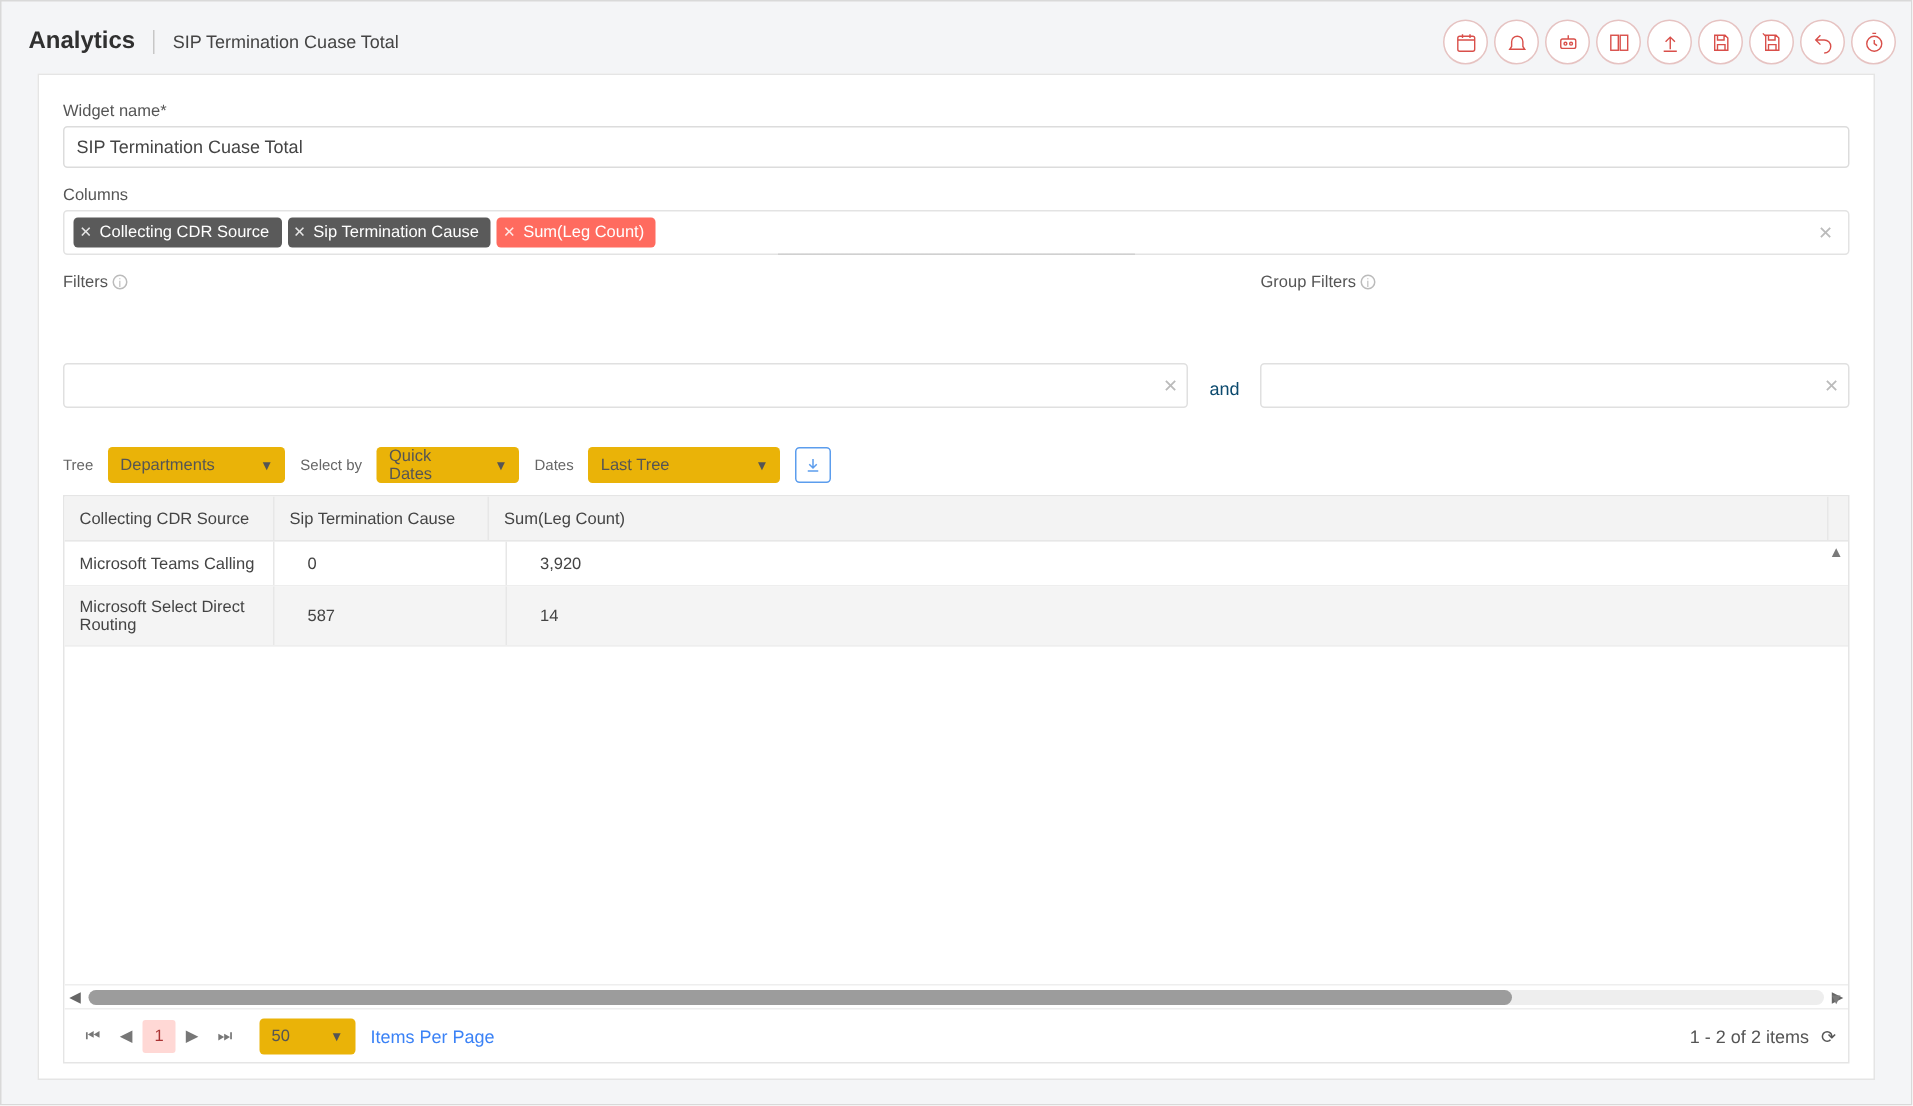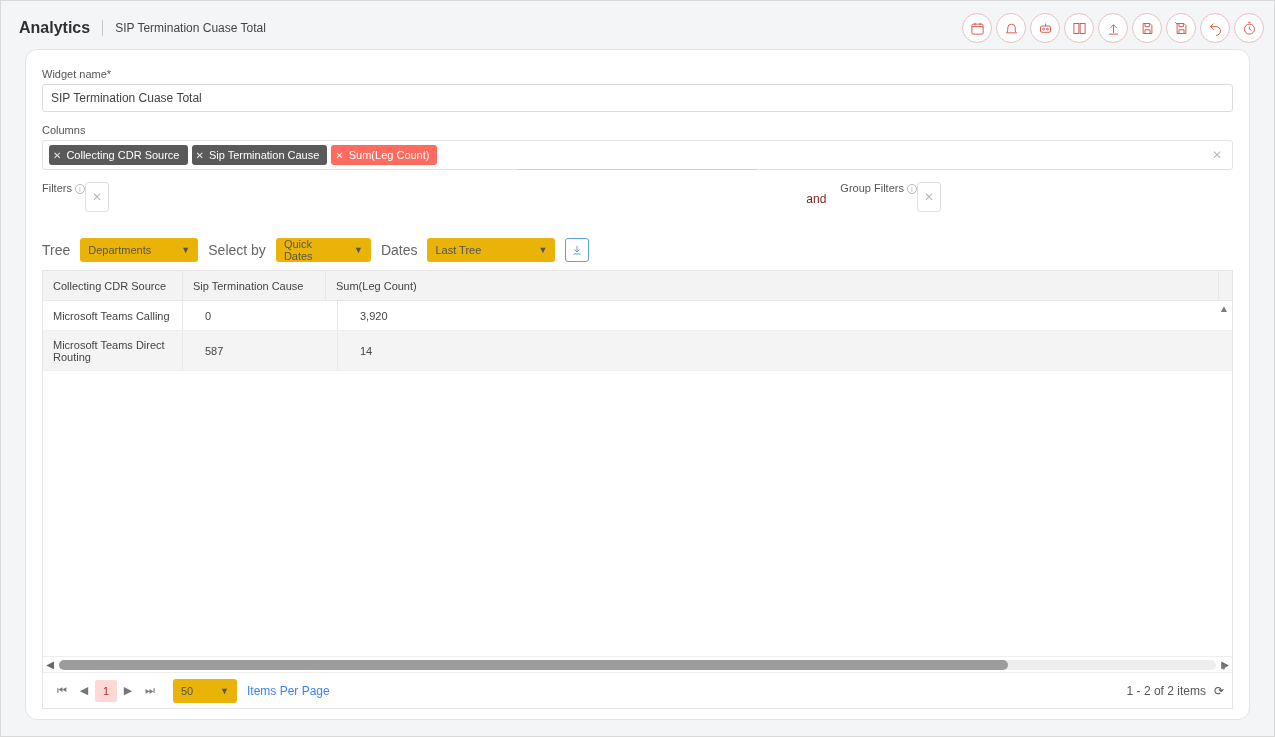--- a/index.html
+++ b/index.html
@@ -51,21 +51,21 @@
     color: #d94f4a;
   }
   .circle-btn svg { width: 15px; height: 15px; stroke: #d94f4a; fill: none; stroke-width: 1.5; }
 
   
   .card {
     position: absolute;
     left: 24px; right: 24px; top: 48px; bottom: 16px;
     background: #fff;
     border: 1px solid #e5e5e5;
-    border-radius: 12px;
+    border-radius: 0;
     padding: 18px 16px 10px 16px;
     display: flex;
     flex-direction: column;
   }
   .field-label {
     font-size: 11px;
     color: #555;
     margin-bottom: 4px;
   }
   .info-icon {
@@ -110,35 +110,35 @@
   .chip .x { opacity:.85; margin-right:5px; cursor:pointer; font-size:10px;}
   .chip.red { background:#ff6b5f; }
   .chip-underline {
     height:1px;
     background: linear-gradient(to right, transparent 0, transparent 40%, #d0d0d0 40%, #d0d0d0 60%, transparent 60%);
     margin-top:-1px;
   }
 
   
   .filters-row { display:flex; align-items:flex-start; gap:14px; }
-  .filters-row > div { display:flex; flex-direction:row; }
+  .filters-row > div { display:flex; flex-direction:column;gap:44px; }
   .filters-box {
     border:1px solid #e0e0e0; border-radius:3px;
     height:30px; display:flex; align-items:center;
     padding:0 6px;
   }
   .filters-box .clear { margin-left:auto; color:#bbb; cursor:pointer; }
-  .and-label { align-self:flex-end; padding: 6px 0; color:#7f1d1d; }
+  .and-label { align-self:flex-end; padding: 6px 0; color:#0c4a6e; }
 
   
   .selector-row {
     display:flex; align-items:center; gap:10px;
     margin-top: 14px; margin-bottom: 8px;
   }
-  .small-label { font-size:14px; color:#666; }
+  .small-label { font-size:10px; color:#666; }
   .dropdown {
     background:#eab308;
     border:none;
     border-radius:3px;
     height:24px;
     display:inline-flex; align-items:center;
     padding:0 8px;
     font-size:11px; color:#555;
     cursor:pointer;
   }
@@ -361,21 +361,21 @@
       <div class="scroll-col"></div>
     </div>
     <span class="up-arrow">▲</span>
     <div class="tbody">
       <div class="tr">
         <div class="td col1">Microsoft Teams Calling</div>
         <div class="td col2">0</div>
         <div class="td col3">3,920</div>
       </div>
       <div class="tr tall alt">
-        <div class="td col1">Microsoft Teams Direct Routing</div>
+        <div class="td col1">Microsoft Select Direct Routing</div>
         <div class="td col2">587</div>
         <div class="td col3">14</div>
       </div>
     </div>
     <span class="down-arrow-sc">▼</span>
     <div class="hscroll">
       <div class="arrow">◀</div>
       <div class="track">
             <div class="thumb"></div>
           </div>

